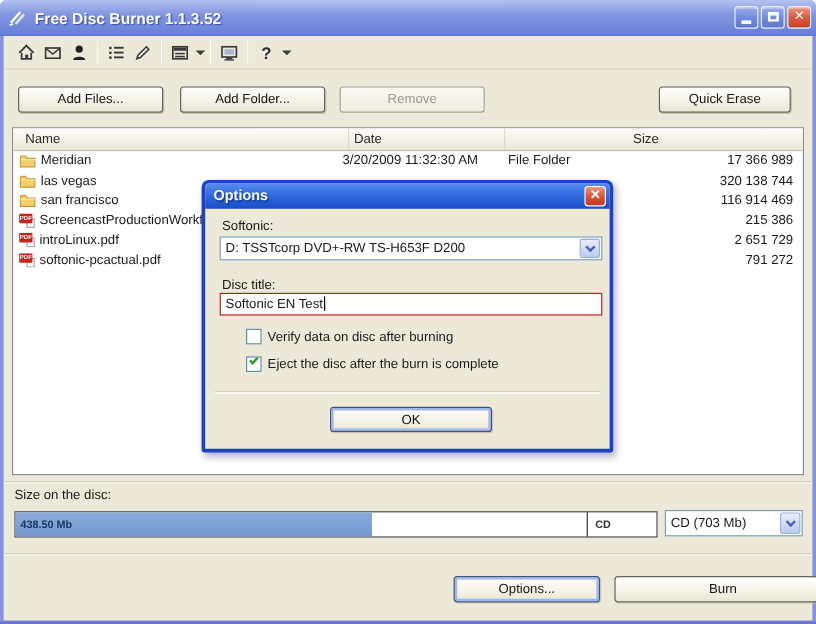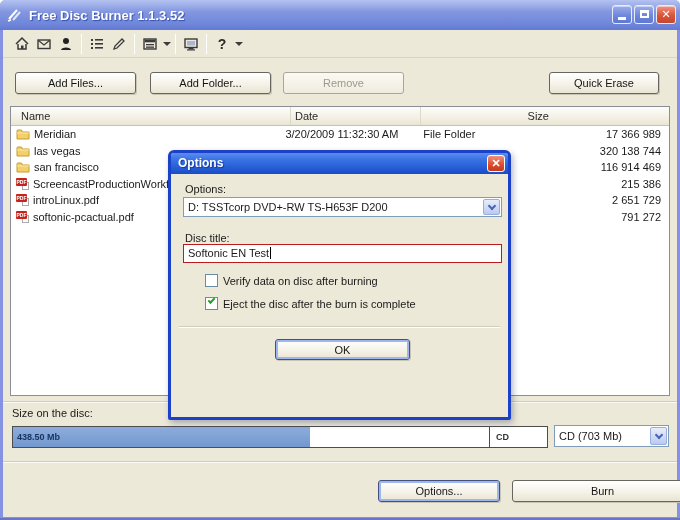--- a/index.html
+++ b/index.html
@@ -43,21 +43,21 @@
   .col-date { width:130px; }
   .col-type { width:112px; }
   .col-size { width:136px; text-align:right; padding-right:8px; border-right:none; }
   .lrow { display:flex; height:16.5px; align-items:center; font-size:11px;gap:20px; }
   .lrow .col-name { display:flex; align-items:center; gap:4px; padding-left:5px; white-space:nowrap; overflow:hidden; }
   .row-icon { flex:0 0 auto; }
   .pdf-badge { display:inline-block; width:13px; height:12px; position:relative; }
   .pdf-badge .pg { position:absolute; right:0; bottom:0; width:7px; height:8px; background:#fff; border:1px solid #aaa; }
   .pdf-badge .bd { position:absolute; left:0; top:0; width:11px; height:8px; background:#c8221b; border-radius:1px; color:#fff; font-size:5px; font-weight:bold; line-height:8px; text-align:center; }
 
-  .dialog { position:absolute; left:165px; top:120px; width:343px; height:270px; background:#ece9d8; border:3px solid #1b41c8; border-radius:6px 6px 2px 2px; box-shadow:2px 3px 6px rgba(40,50,90,.35); }
+  .dialog { position:absolute; left:165px; top:120px; width:343px; height:227px; background:#ece9d8; border:3px solid #1b41c8; border-radius:6px 6px 2px 2px; box-shadow:2px 3px 6px rgba(40,50,90,.35); }
   .dlg-title { position:absolute; top:0; left:0; right:0; height:21px; background:linear-gradient(#5b8cec, #3a74e4 30%, #2158d2 80%, #1a4cc6);
     border-radius:3px 3px 0 0; color:#fff; font-weight:bold; font-size:12px; line-height:21px; padding-left:7px; text-shadow:1px 1px 1px #123a9e; }
   .dlg-close { position:absolute; top:2px; right:3px; width:18px; height:17px; border:1px solid #fff; border-radius:3px; color:#fff; font-size:11px; font-weight:bold;
     line-height:15px; text-align:center; background:linear-gradient(#f0917c, #dd4f30 55%, #c23a1e); }
   .dlg-label { position:absolute; left:14px; font-size:11px; color:#1a1a1a; }
   .lbl-recorder { top:30px; } .lbl-disctitle { top:79px; }
   .combo { position:absolute; background:#fff; border:1px solid #7f9db9; display:flex; align-items:center; }
   .combo .val { flex:1; padding-left:4px; font-size:11px; white-space:nowrap; overflow:hidden; }
   .combo .arrow-btn { width:17px; align-self:stretch; margin:1px; border-radius:2px; background:linear-gradient(#e8edfb,#cdd8f4 60%,#bac9ee); border:1px solid #9aade0;
     display:flex; align-items:center; justify-content:center; }
@@ -284,21 +284,21 @@
         </span>
     </div>
     <div class="hr-groove hr2"></div>
     <div class="btn focused options-btn">Options...</div>
     <div class="btn burn-btn">Burn</div>
 
     <div class="dialog">
       <div class="dlg-title">Options</div>
       <div class="dlg-close"><span>✕</span></div>
 
-      <div class="dlg-label lbl-recorder">Options:</div>
+      <div class="dlg-label lbl-recorder">Softonic:</div>
       <div class="combo recorder-combo">
         <span class="val">D: TSSTcorp DVD+-RW TS-H653F D200</span>
         <span class="arrow-btn">
             <span class="chev"></span>
           </span>
       </div>
 
       <div class="dlg-label lbl-disctitle">Disc title:</div>
       <div class="disc-input"><span>Softonic EN Test</span><span class="caret"></span></div>
 

